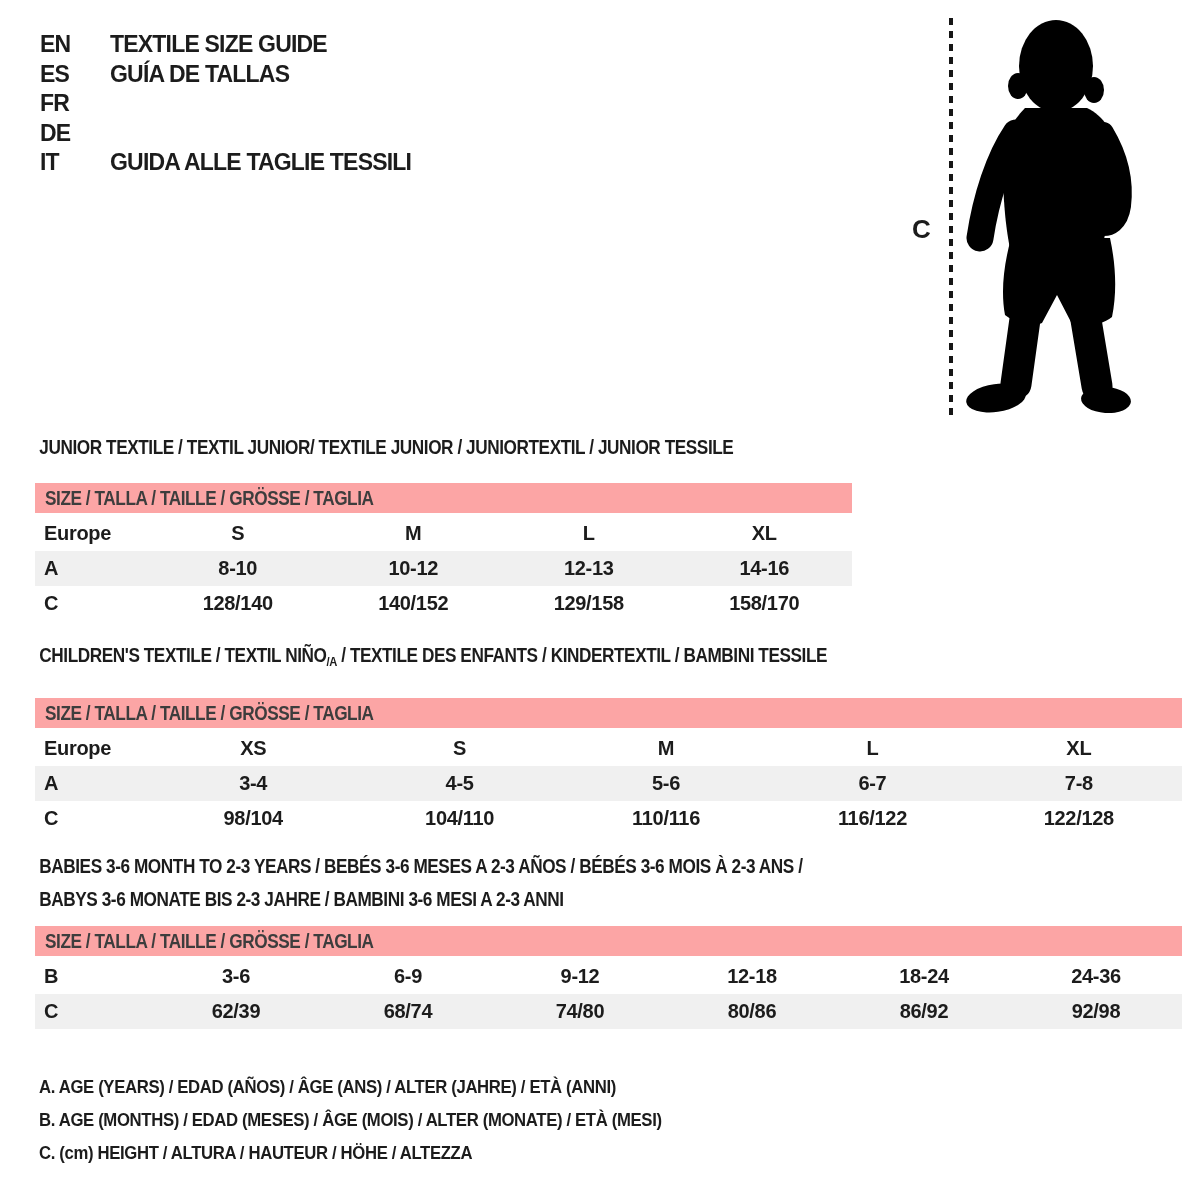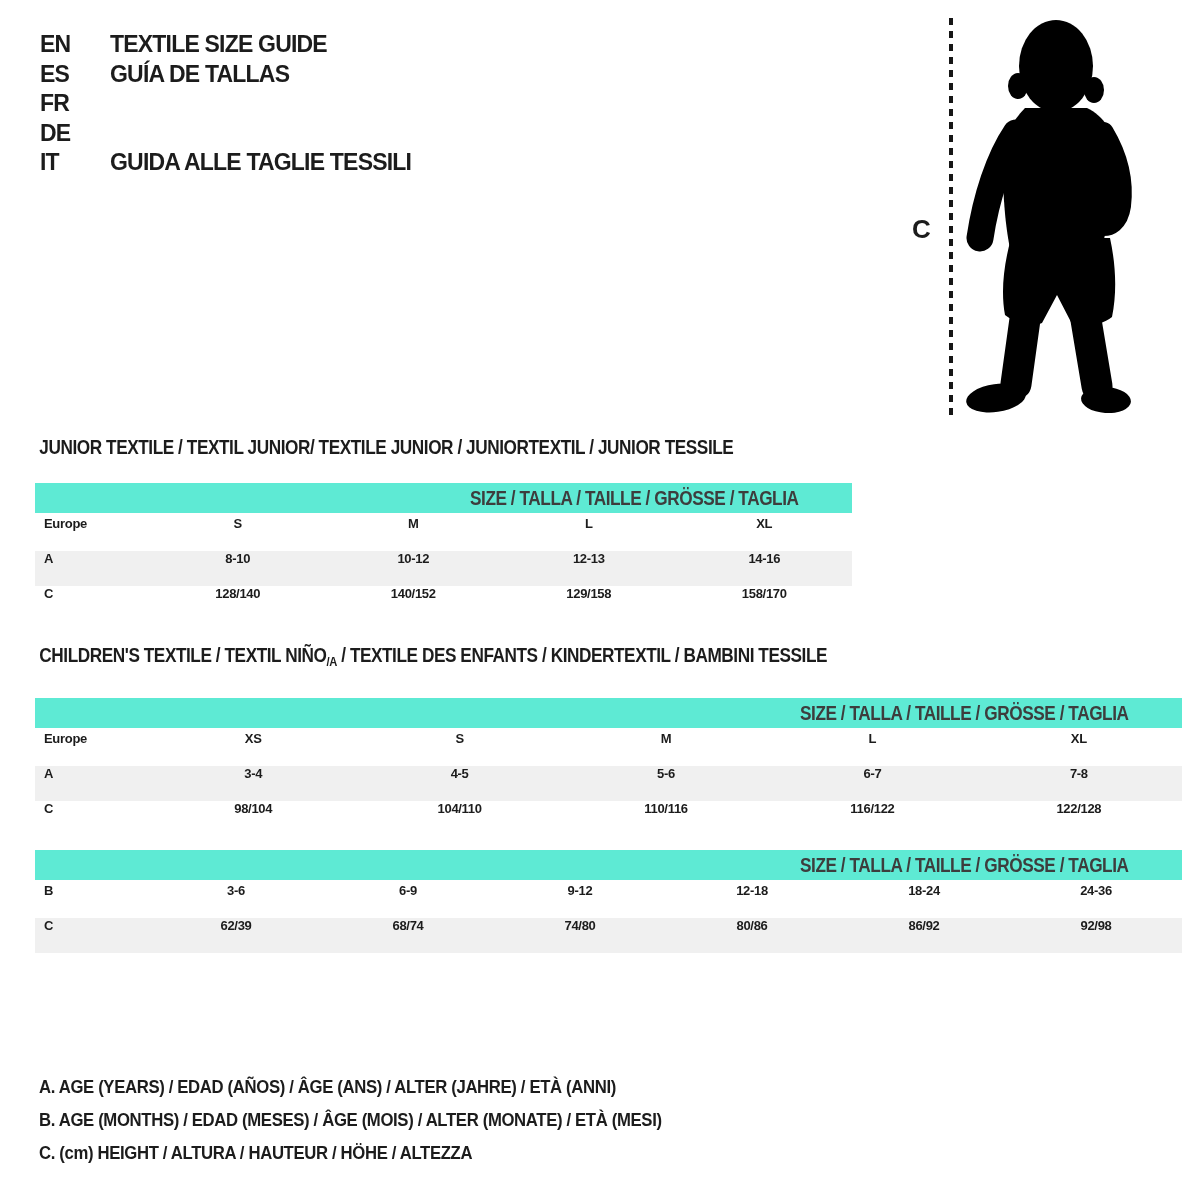--- a/index.html
+++ b/index.html
@@ -32,28 +32,28 @@
   .sec-babies   { left: 35px; top: 850px; width: 1147px; }
   .tbl-title {
     margin: 0 0 26px 0; padding-left: 5px;
     font-size: 20px; line-height: 20px; letter-spacing: -0.5px;
     white-space: nowrap; transform: scaleX(0.86); transform-origin: 0 50%;
   }
   .tbl-title.tight { margin: 0; line-height: 33px; }
   .tbl-title-wrap { margin: 0 0 10px 0; }
   .tbl-title sub { font-size: 13px; vertical-align: -4px; }
   .thead {
-    height: 30px; background: #5eead4; display: flex; align-items: center;
-    padding-left: 10px; margin-bottom: 3px; box-sizing: border-box; justify-content: flex-end;
+    height: 30px; background: #fca5a5; display: flex; align-items: center;
+    padding-left: 10px; margin-bottom: 3px; box-sizing: border-box;
   }
   .thead .thead-text {
     font-size: 20px; color: #3d3d3d; letter-spacing: -0.5px; white-space: nowrap;
     display: inline-block; transform: scaleX(0.86); transform-origin: 0 50%;
   }
-  .trow { display: flex; height: 35px; align-items: flex-start; font-size: 13px; letter-spacing: -0.3px; }
+  .trow { display: flex; height: 35px; align-items: center; font-size: 20px; letter-spacing: -0.3px; }
   .trow.striped { background: #f0f0f0; }
   .cell { flex: 1 1 0; text-align: center; }
   .cell.rowlabel { flex: 0 0 115px; text-align: left; padding-left: 9px; box-sizing: border-box; }
   
   .legend { position: absolute; left: 39px; top: 1070px; }
   .legend-line {
     font-size: 19px; line-height: 33px; letter-spacing: -0.4px; white-space: nowrap;
     transform: scaleX(0.88); transform-origin: 0 50%;
   }
 </style>
@@ -158,20 +158,24 @@
         <span class="cell">98/104</span>
         <span class="cell">104/110</span>
         <span class="cell">110/116</span>
         <span class="cell">116/122</span>
         <span class="cell">122/128</span>
       </div>
     </div>
   </section>
 
   <section class="sec sec-babies">
+    <div class="tbl-title-wrap">
+      <h2 class="tbl-title tight">BABIES 3-6 MONTH TO 2-3 YEARS / BEBÉS 3-6 MESES A 2-3 AÑOS / BÉBÉS 3-6 MOIS À 2-3 ANS /</h2>
+      <h2 class="tbl-title tight">BABYS 3-6 MONATE BIS 2-3 JAHRE / BAMBINI 3-6 MESI A 2-3 ANNI</h2>
+    </div>
     <div>
       <div class="thead">
         <span class="thead-text">SIZE / TALLA / TAILLE / GRÖSSE / TAGLIA</span>
       </div>
       <div class="trow">
         <span class="cell rowlabel">B</span>
         <span class="cell">3-6</span>
         <span class="cell">6-9</span>
         <span class="cell">9-12</span>
         <span class="cell">12-18</span>

